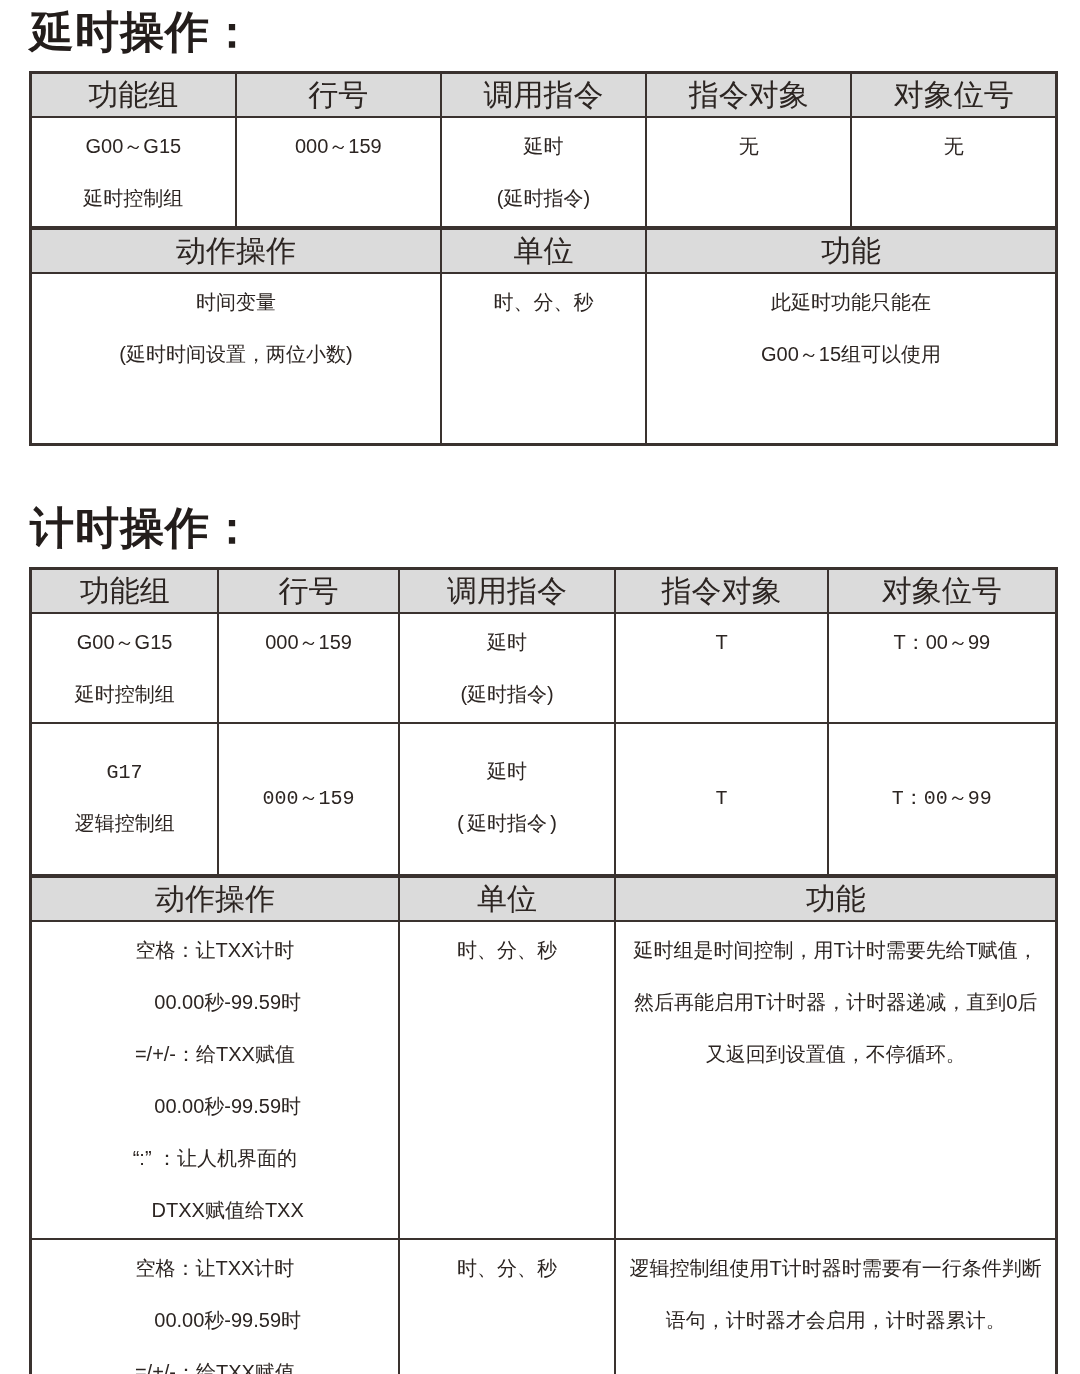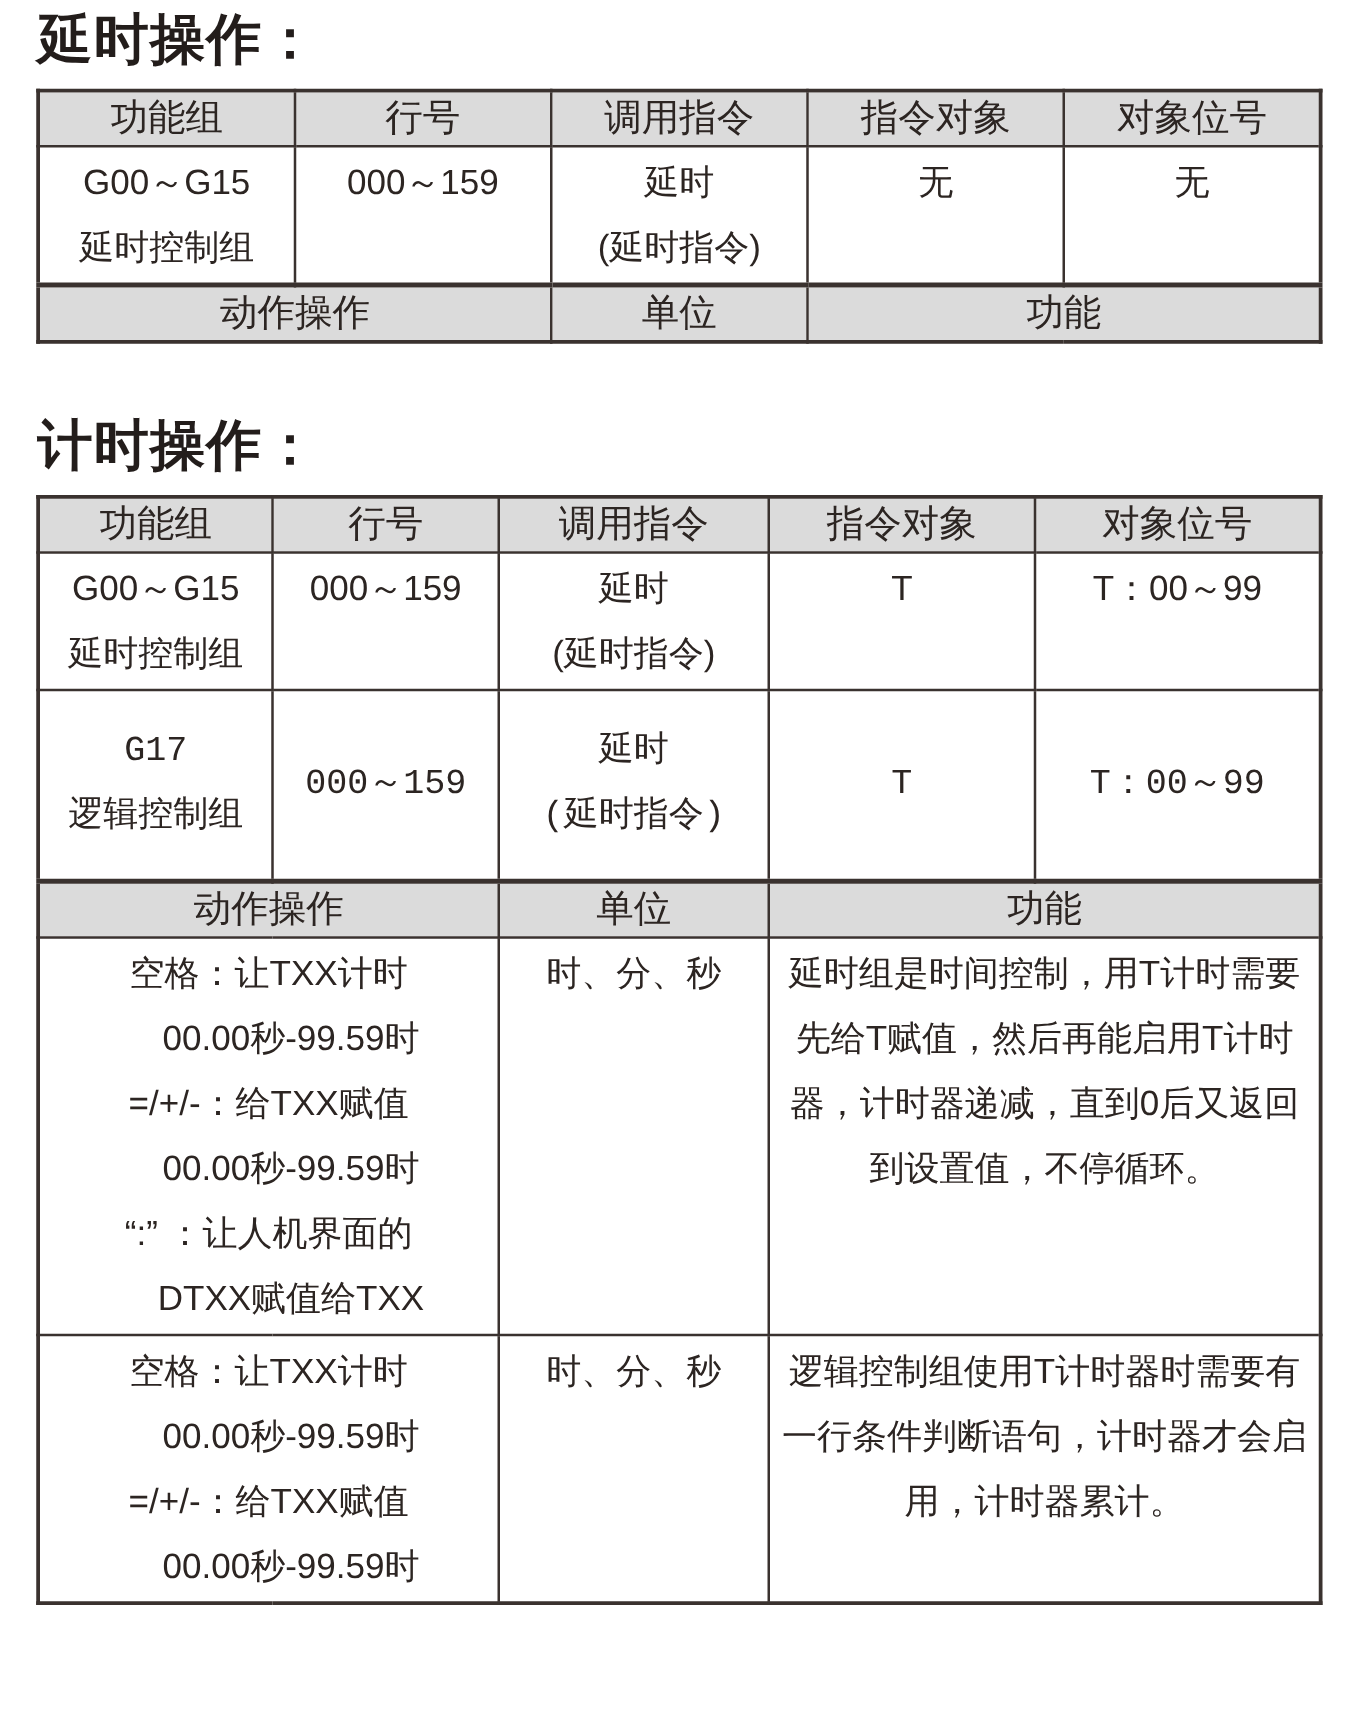--- a/index.html
+++ b/index.html
@@ -28,21 +28,21 @@
   }
   .doc-title.second { margin-top: 60px; }
   table.tbl {
     border-collapse: collapse;
     table-layout: fixed;
     width: 1029px;
     border: 3px solid var(--border);
   }
   table.tbl td {
     border: 2px solid var(--border);
-    font-size: 28px;
+    font-size: 20px;
     line-height: 52px;
     text-align: center;
     vertical-align: top;
     padding: 2px 8px;
     white-space: pre-line;
     overflow: hidden;
   }
   tr.hdr td {
     background: var(--header_bg);
     font-size: 30px;
@@ -108,20 +108,27 @@
         <td>延时
 (延时指令)</td>
         <td>无</td>
         <td>无</td>
       </tr>
       <tr class="hdr subhdr h41">
         <td colspan="2">动作操作</td>
         <td>单位</td>
         <td colspan="2">功能</td>
       </tr>
+      <tr class="h171">
+        <td colspan="2">时间变量
+(延时时间设置，两位小数)</td>
+        <td>时、分、秒</td>
+        <td colspan="2">此延时功能只能在
+G00～15组可以使用</td>
+      </tr>
     </tbody>
   </table>
 
   <div class="doc-title second">计时操作：</div>
 
   <table class="tbl t2">
     <colgroup>
         <col class="c1">
         <col class="c2">
         <col class="c3">

